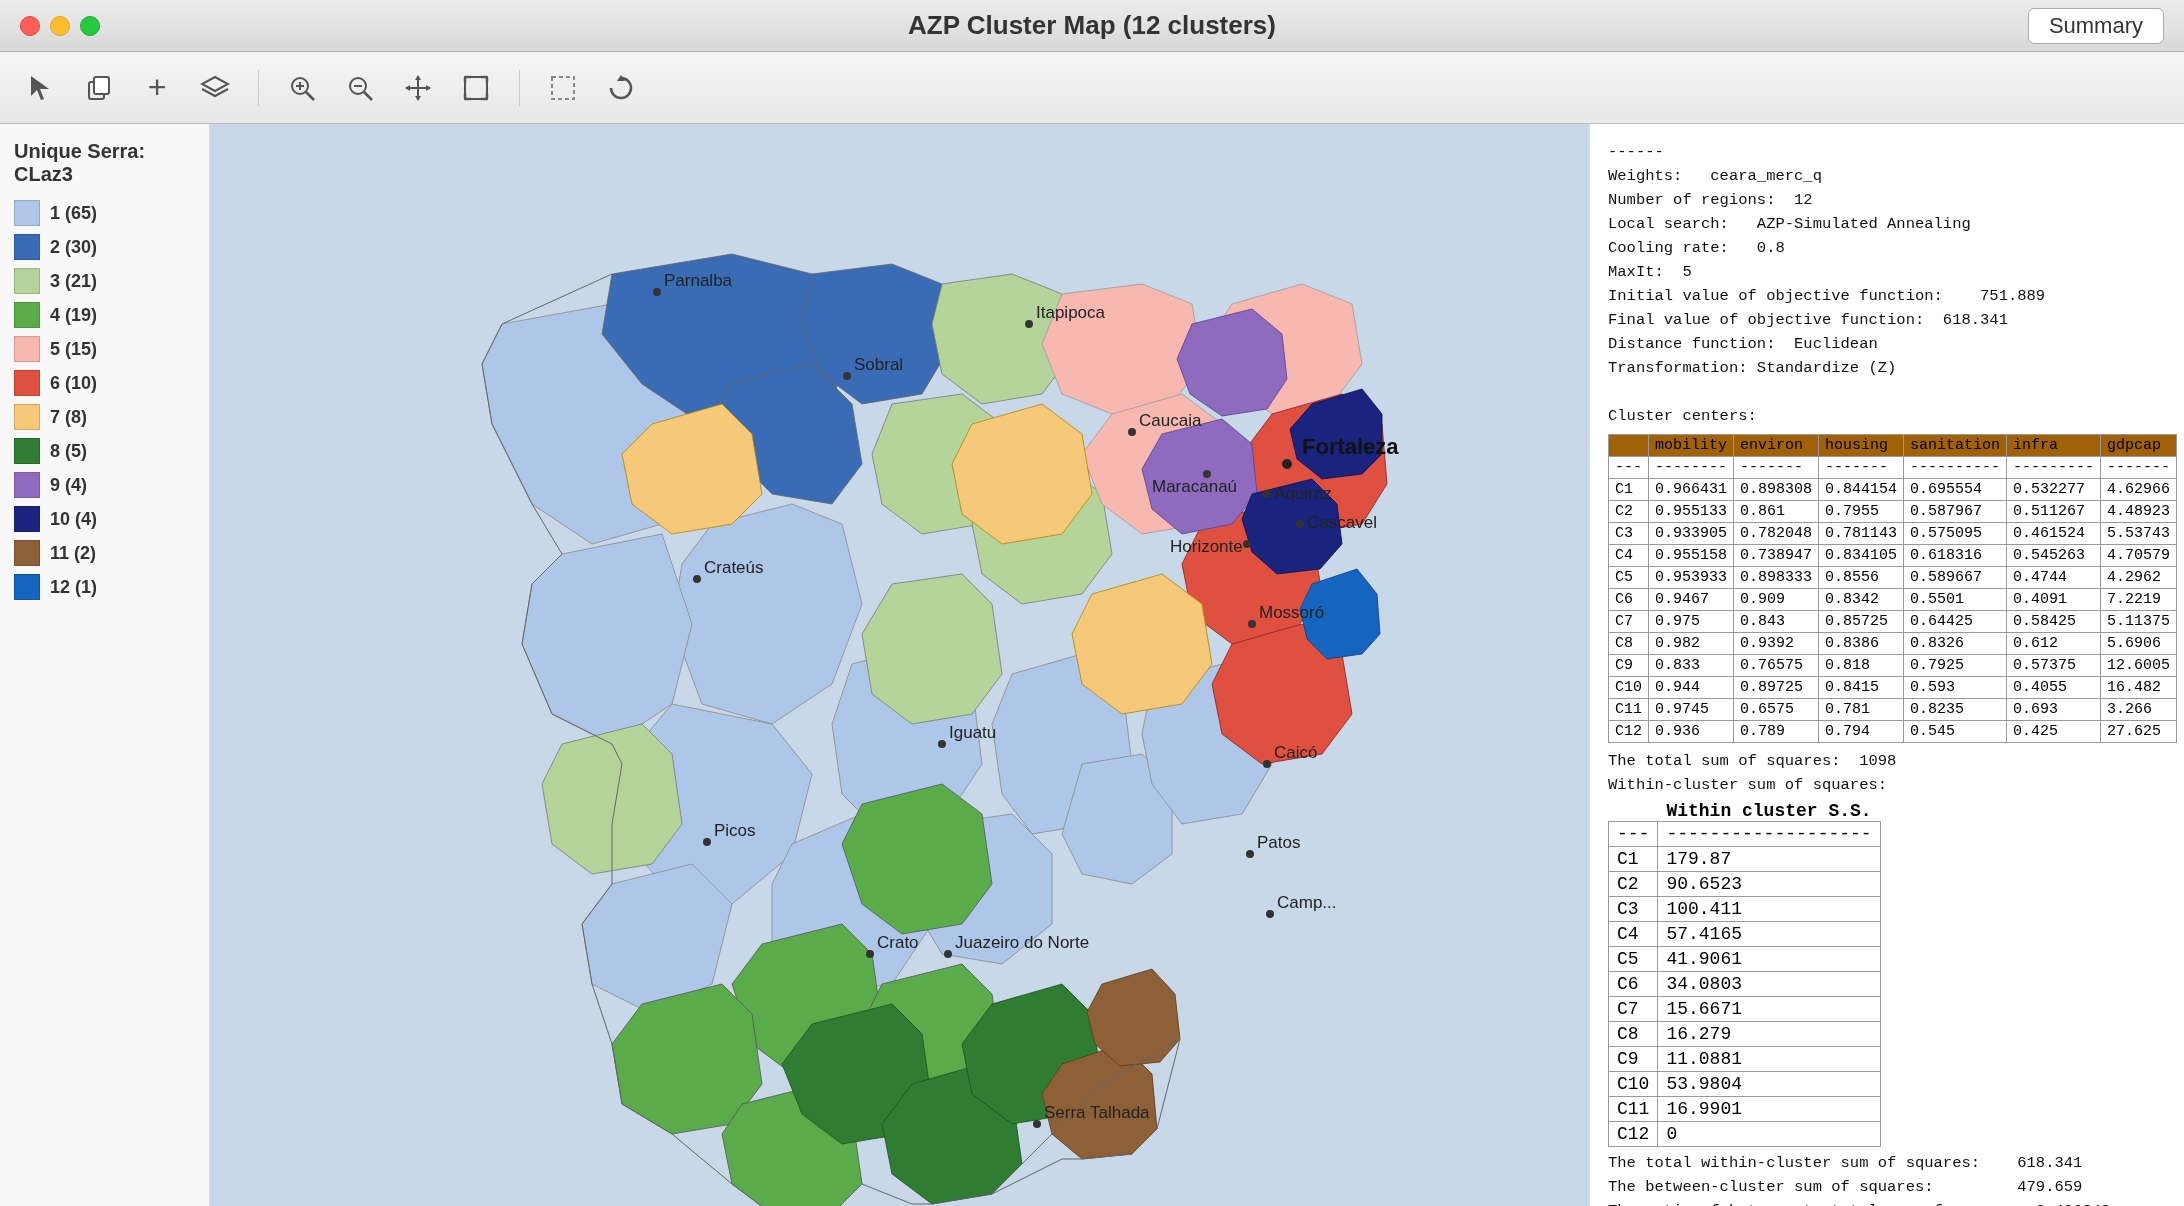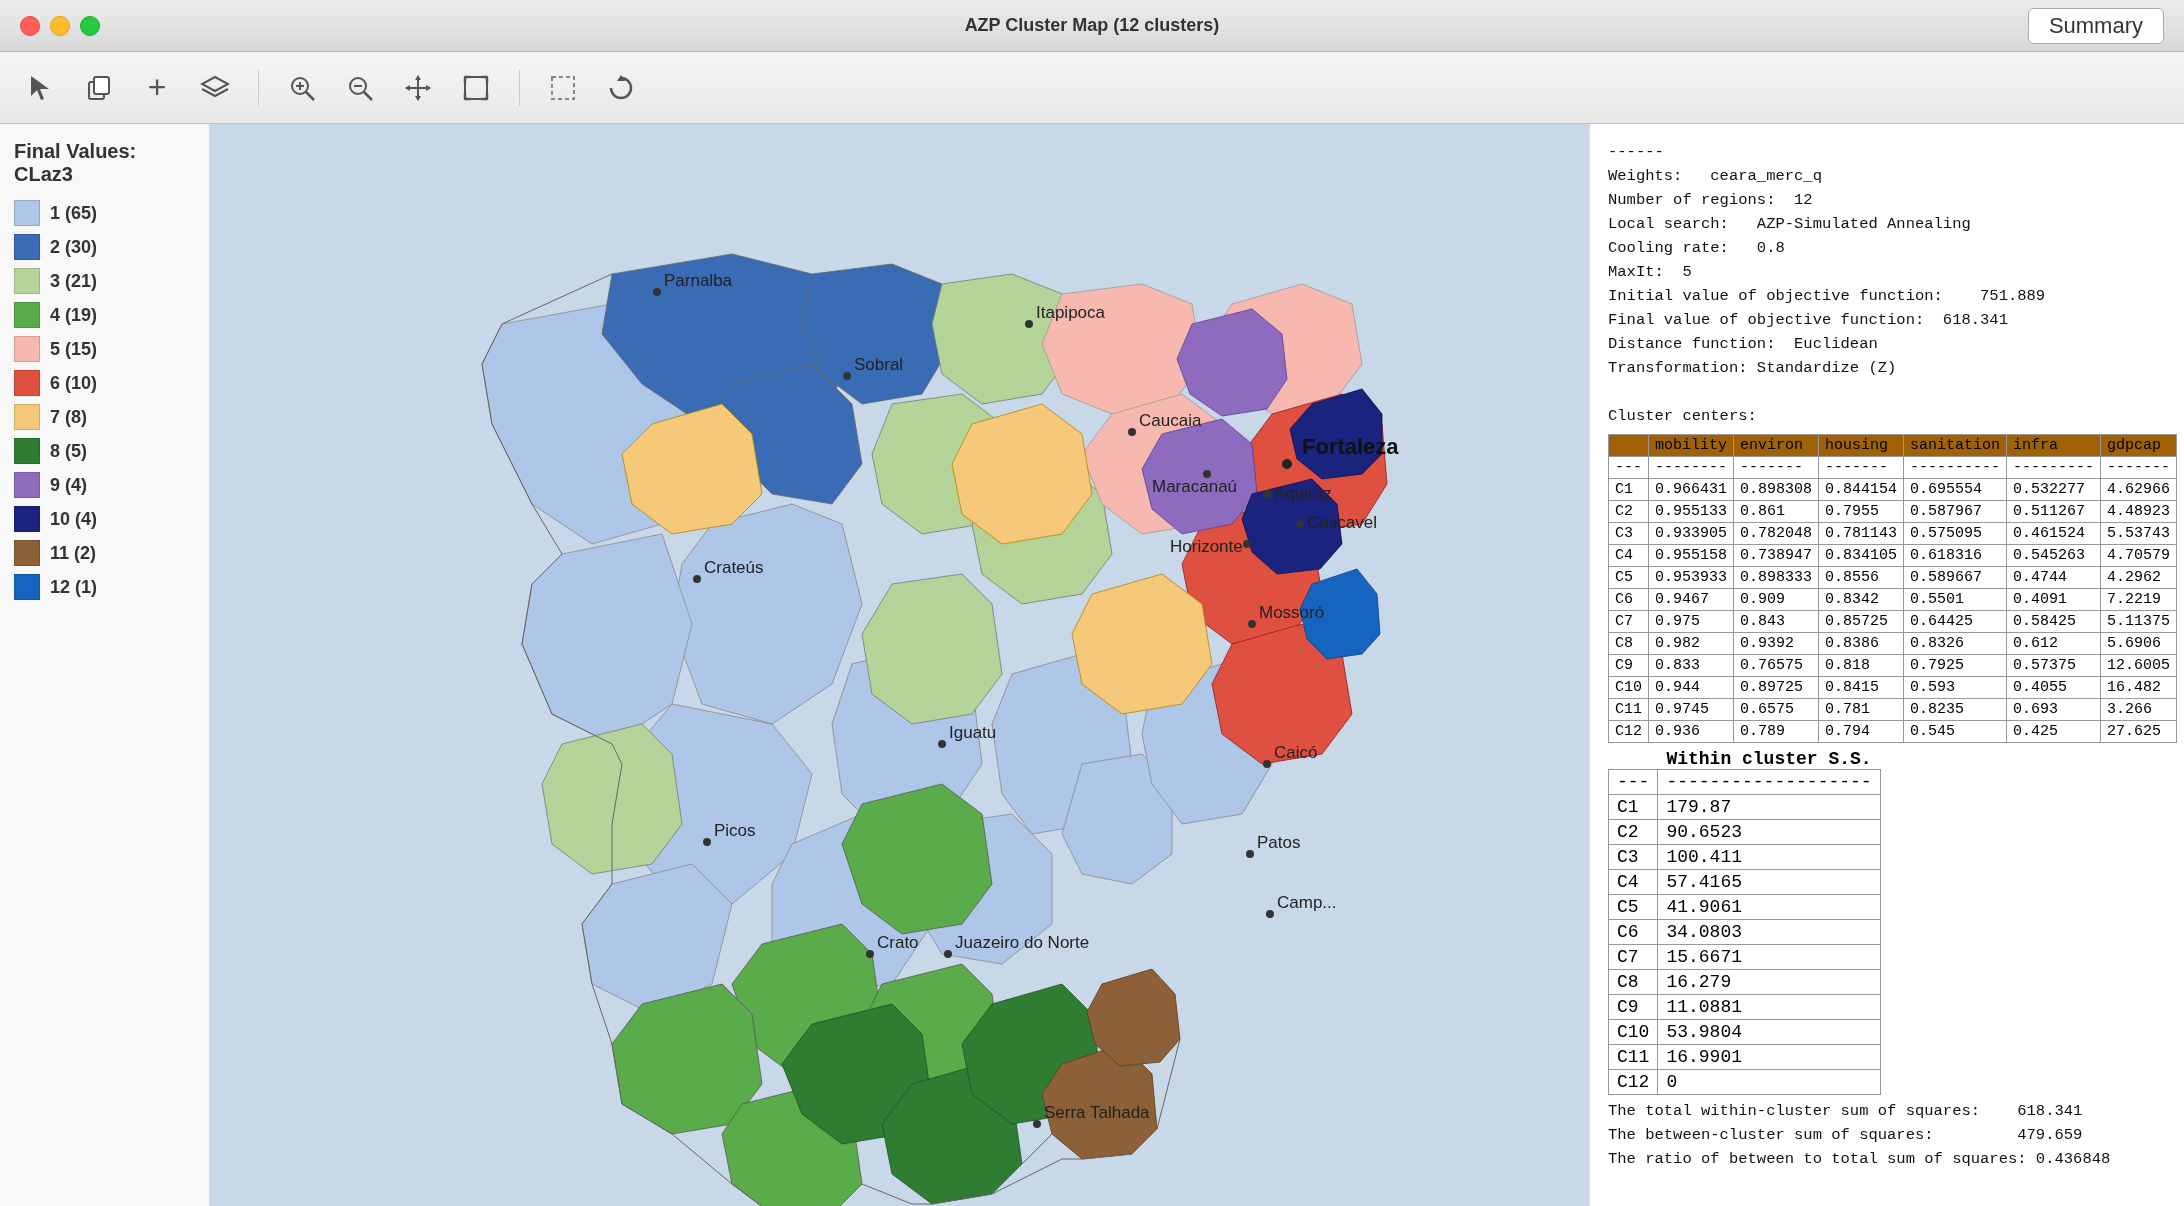--- a/index.html
+++ b/index.html
@@ -15,21 +15,21 @@
     .title-bar {
       height: 52px;
       background: linear-gradient(to bottom, #ececec, #d8d8d8);
       border-bottom: 1px solid #b0b0b0;
       display: flex;
       align-items: center;
       justify-content: center;
       position: relative;
     }
     .title-bar-title {
-      font-size: 18px;
+      font-size: 26px;
       font-weight: 600;
       color: #333;
     }
     .traffic-lights {
       position: absolute;
       left: 20px;
       top: 50%;
       transform: translateY(-50%);
       display: flex;
       gap: 10px;
@@ -267,21 +267,21 @@
     <svg width="28" height="28" viewBox="0 0 28 28">
       <path d="M 14 4 A 10 10 0 1 1 4 14" fill="none" stroke="#555" stroke-width="2.5"></path>
       <polygon points="14,1 10,7 18,7" fill="#555"></polygon>
     </svg>
   </div>
 </div>
 
 <div class="main-content">
 
   <div class="legend-panel">
-    <div class="legend-title">Final Values: CLaz3</div>
+    <div class="legend-title">Unique Serra: CLaz3</div>
     <div id="legend-items">
         <div class="legend-item">
     <div class="legend-color" style="background:#aec6e8"></div>
     <span class="legend-label">1 (65)</span>
   </div>
         <div class="legend-item">
     <div class="legend-color" style="background:#3a6bb5"></div>
     <span class="legend-label">2 (30)</span>
   </div>
         <div class="legend-item">
@@ -613,20 +613,22 @@
             <td>0.936</td>
             <td>0.789</td>
             <td>0.794</td>
             <td>0.545</td>
             <td>0.425</td>
             <td>27.625</td>
           </tr>
         </tbody>
     </table>
 
+    <pre>The total sum of squares:  1098
+Within-cluster sum of squares:</pre>
 
     <table class="within-table">
       <thead>
         <tr>
           <th></th>
           <th>Within cluster S.S.</th>
         </tr>
         <tr>
           <td>---</td>
           <td>-------------------</td>

